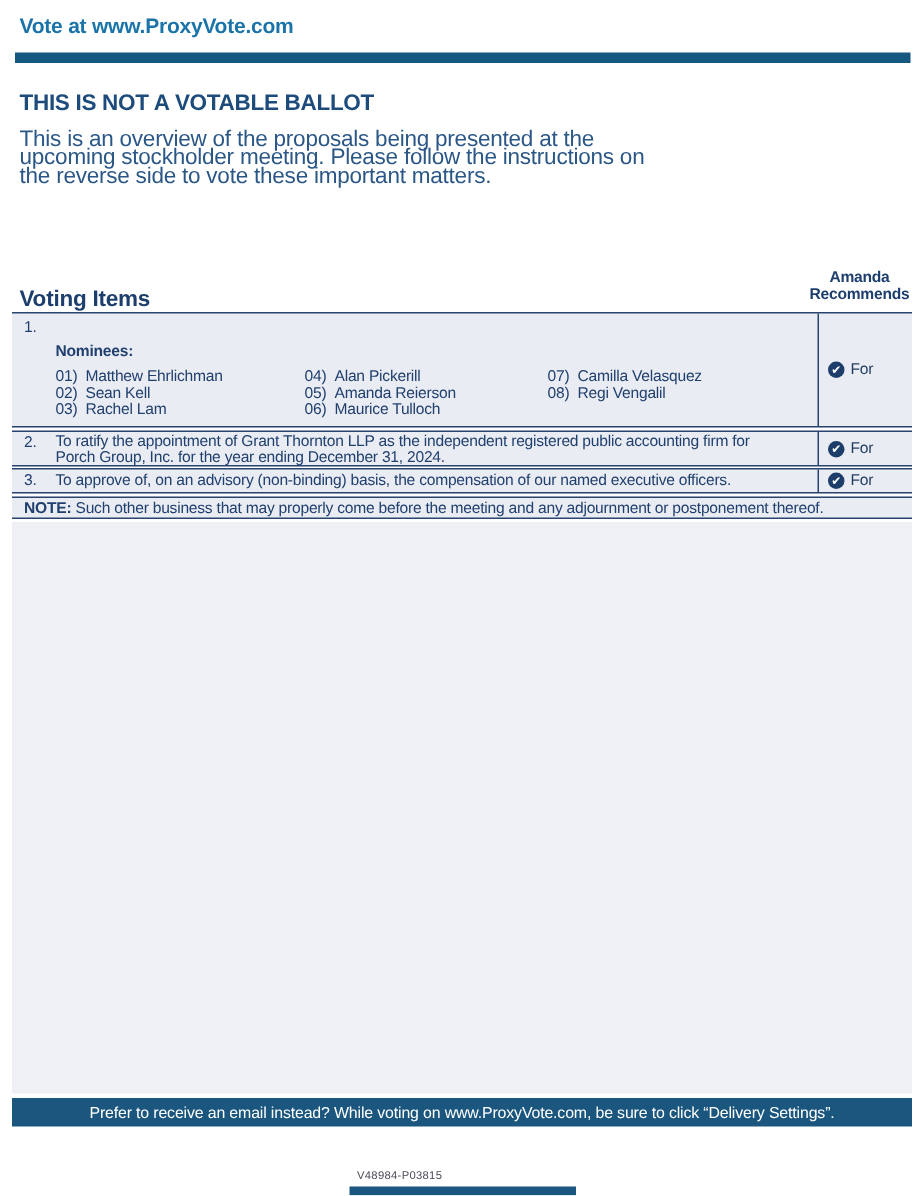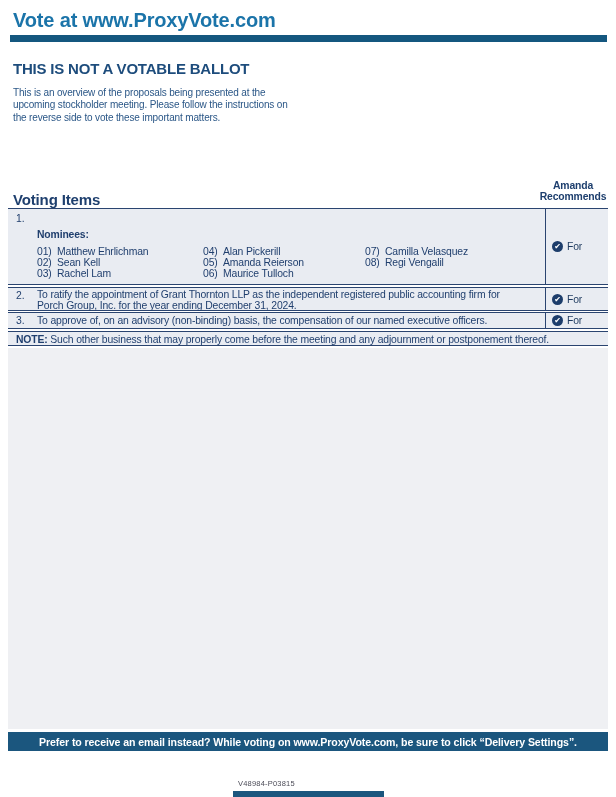--- a/index.html
+++ b/index.html
@@ -4,33 +4,33 @@
 <style>
   * { margin:0; padding:0; box-sizing:border-box; }
   html,body { background:#ffffff; }
   .page {
     position:relative; width:616px; height:797px; background:#ffffff;
     font-family:"Liberation Sans", sans-serif; overflow:hidden;
     letter-spacing:-0.15px;
   }
   .vote-link {
     position:absolute; left:13px; top:9px;
-    font-size:20px; font-weight:bold; color:#1b74a9;
+    font-size:14px; font-weight:bold; color:#1b74a9;
   }
   .top-rule {
     position:absolute; left:10px; top:35px; width:597px; height:7px;
     background:#14577f;
   }
   .notice-title {
     position:absolute; left:13px; top:60px;
     font-size:15px; font-weight:bold; color:#1d4c7c; letter-spacing:-0.2px;
   }
   .notice-body {
     position:absolute; left:13px; top:87px;
-    font-size:10px; color:#2b5787; line-height:12.4px;
+    font-size:15px; color:#2b5787; line-height:12.4px;
   }
   .voting-items-label {
     position:absolute; left:13px; top:191px;
     font-size:15px; font-weight:bold; color:#1e3f6e;text-align:center;
   }
   .recommends-header {
     position:absolute; left:538px; top:180px; width:70px;
     font-size:10.4px; font-weight:bold; color:#1e3f6e;
     line-height:11px; text-align:center;
   }
@@ -70,21 +70,21 @@
   .two-line { line-height:10.6px; }
   .note-text { position:absolute; left:8px; top:2px; white-space:nowrap; }
   .note-label { font-weight:bold; }
   .blank-panel {
     position:absolute; left:8px; top:348px; width:600px; height:381px;
     background:#eff0f3;
   }
   .footer-banner {
     position:absolute; left:8px; top:732px; width:600px; height:19px;
     background:#1b567e; display:flex; align-items:center; justify-content:center;
-    color:#ffffff; font-weight:bold; font-size:10.6px; letter-spacing:-0.1px;
+    color:#ffffff; font-weight:normal; font-size:10.6px; letter-spacing:-0.1px;
   }
   .form-code {
     position:absolute; left:238px; top:779px;
     font-size:7.5px; color:#4c4c58; letter-spacing:0.2px;
   }
   .bottom-bar {
     position:absolute; left:233px; top:791px; width:151px; height:6px;
     background:#1b567e;
   }
 </style>

